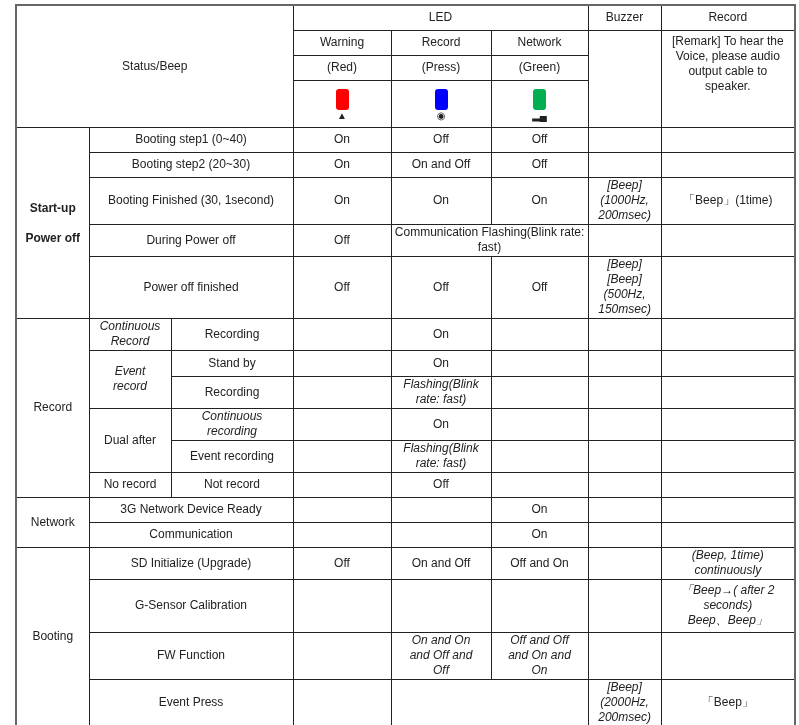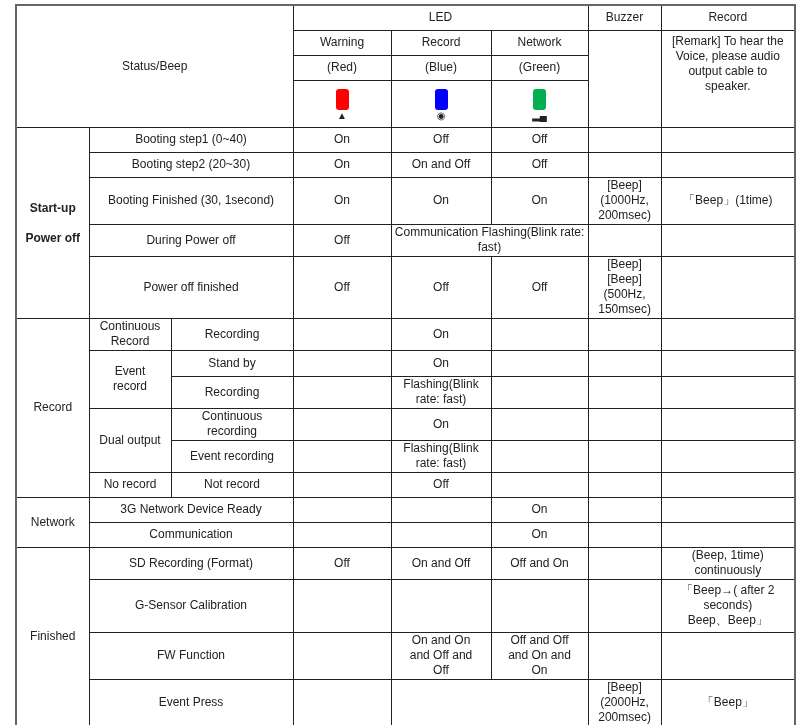--- a/index.html
+++ b/index.html
@@ -4,21 +4,21 @@
 <style>
   html, body { margin: 0; padding: 0; background: #ffffff; }
   body { width: 799px; height: 725px; position: relative; overflow: hidden;
          font-family: "Liberation Sans", sans-serif; color: #222; }
   table.spec { position: absolute; left: 15px; top: 4px; border-collapse: collapse;
                table-layout: fixed; width: 779px; font-size: 12px; }
   table.spec td { border: 1px solid #222; text-align: center; vertical-align: middle;
                   padding: 0 2px; line-height: 15px; overflow: hidden; }
   table.spec { border: 2px solid #666; }
   .remark { text-align: right; vertical-align: top !important; padding: 3px 5px !important; margin-top: 36px; }
-  .ml { white-space: pre-line; }
+  .ml { white-space: pre-line; font-style: italic; }
   .led { display: inline-block; width: 13px; height: 21px; border-radius: 3px; margin-top: 2px; }
   .ledwrap { display: flex; flex-direction: column; align-items: center; }
   .glyph { font-size: 10px; line-height: 10px; margin-top: 1px; color: #222; }
   .stepgrp { line-height: 30px; font-weight: bold; }
 </style>
 </head>
 <body>
 
 <table class="spec">
   <colgroup>
@@ -41,21 +41,21 @@
   </tr>
   <tr style="height:25px">
     <td>Warning</td>
     <td>Record</td>
     <td>Network</td>
     <td rowspan="3"></td>
     <td rowspan="3" class="remark">[Remark] To hear the Voice, please audio output cable to speaker.</td>
   </tr>
   <tr style="height:25px">
     <td>(Red)</td>
-    <td>(Blue)</td>
+    <td>(Press)</td>
     <td>(Green)</td>
   </tr>
   <tr style="height:47px">
     <td>
       <div class="ledwrap">
         <span class="led" style="background:#ff0000"></span>
         <span class="glyph">▲</span>
       </div>
     </td>
     <td>
@@ -145,21 +145,21 @@
   <tr style="height:32px">
     <td>Recording</td>
     <td></td>
     <td class="ml">Flashing(Blink
 rate: fast)</td>
     <td></td>
     <td></td>
     <td></td>
   </tr>
   <tr style="height:32px">
-    <td rowspan="2">Dual output</td>
+    <td rowspan="2">Dual after</td>
     <td class="ml">Continuous
 recording</td>
     <td></td>
     <td>On</td>
     <td></td>
     <td></td>
     <td></td>
   </tr>
   <tr style="height:32px">
     <td>Event recording</td>
@@ -192,22 +192,22 @@
   <tr style="height:25px">
     <td colspan="2">Communication</td>
     <td></td>
     <td></td>
     <td>On</td>
     <td></td>
     <td></td>
   </tr>
 
   <tr style="height:32px">
-    <td rowspan="4">Finished</td>
-    <td colspan="2">SD Recording (Format)</td>
+    <td rowspan="4">Booting</td>
+    <td colspan="2">SD Initialize (Upgrade)</td>
     <td>Off</td>
     <td>On and Off</td>
     <td>Off and On</td>
     <td></td>
     <td class="ml">(Beep, 1time)
 continuously</td>
   </tr>
   <tr style="height:53px">
     <td colspan="2">G-Sensor Calibration</td>
     <td></td>

